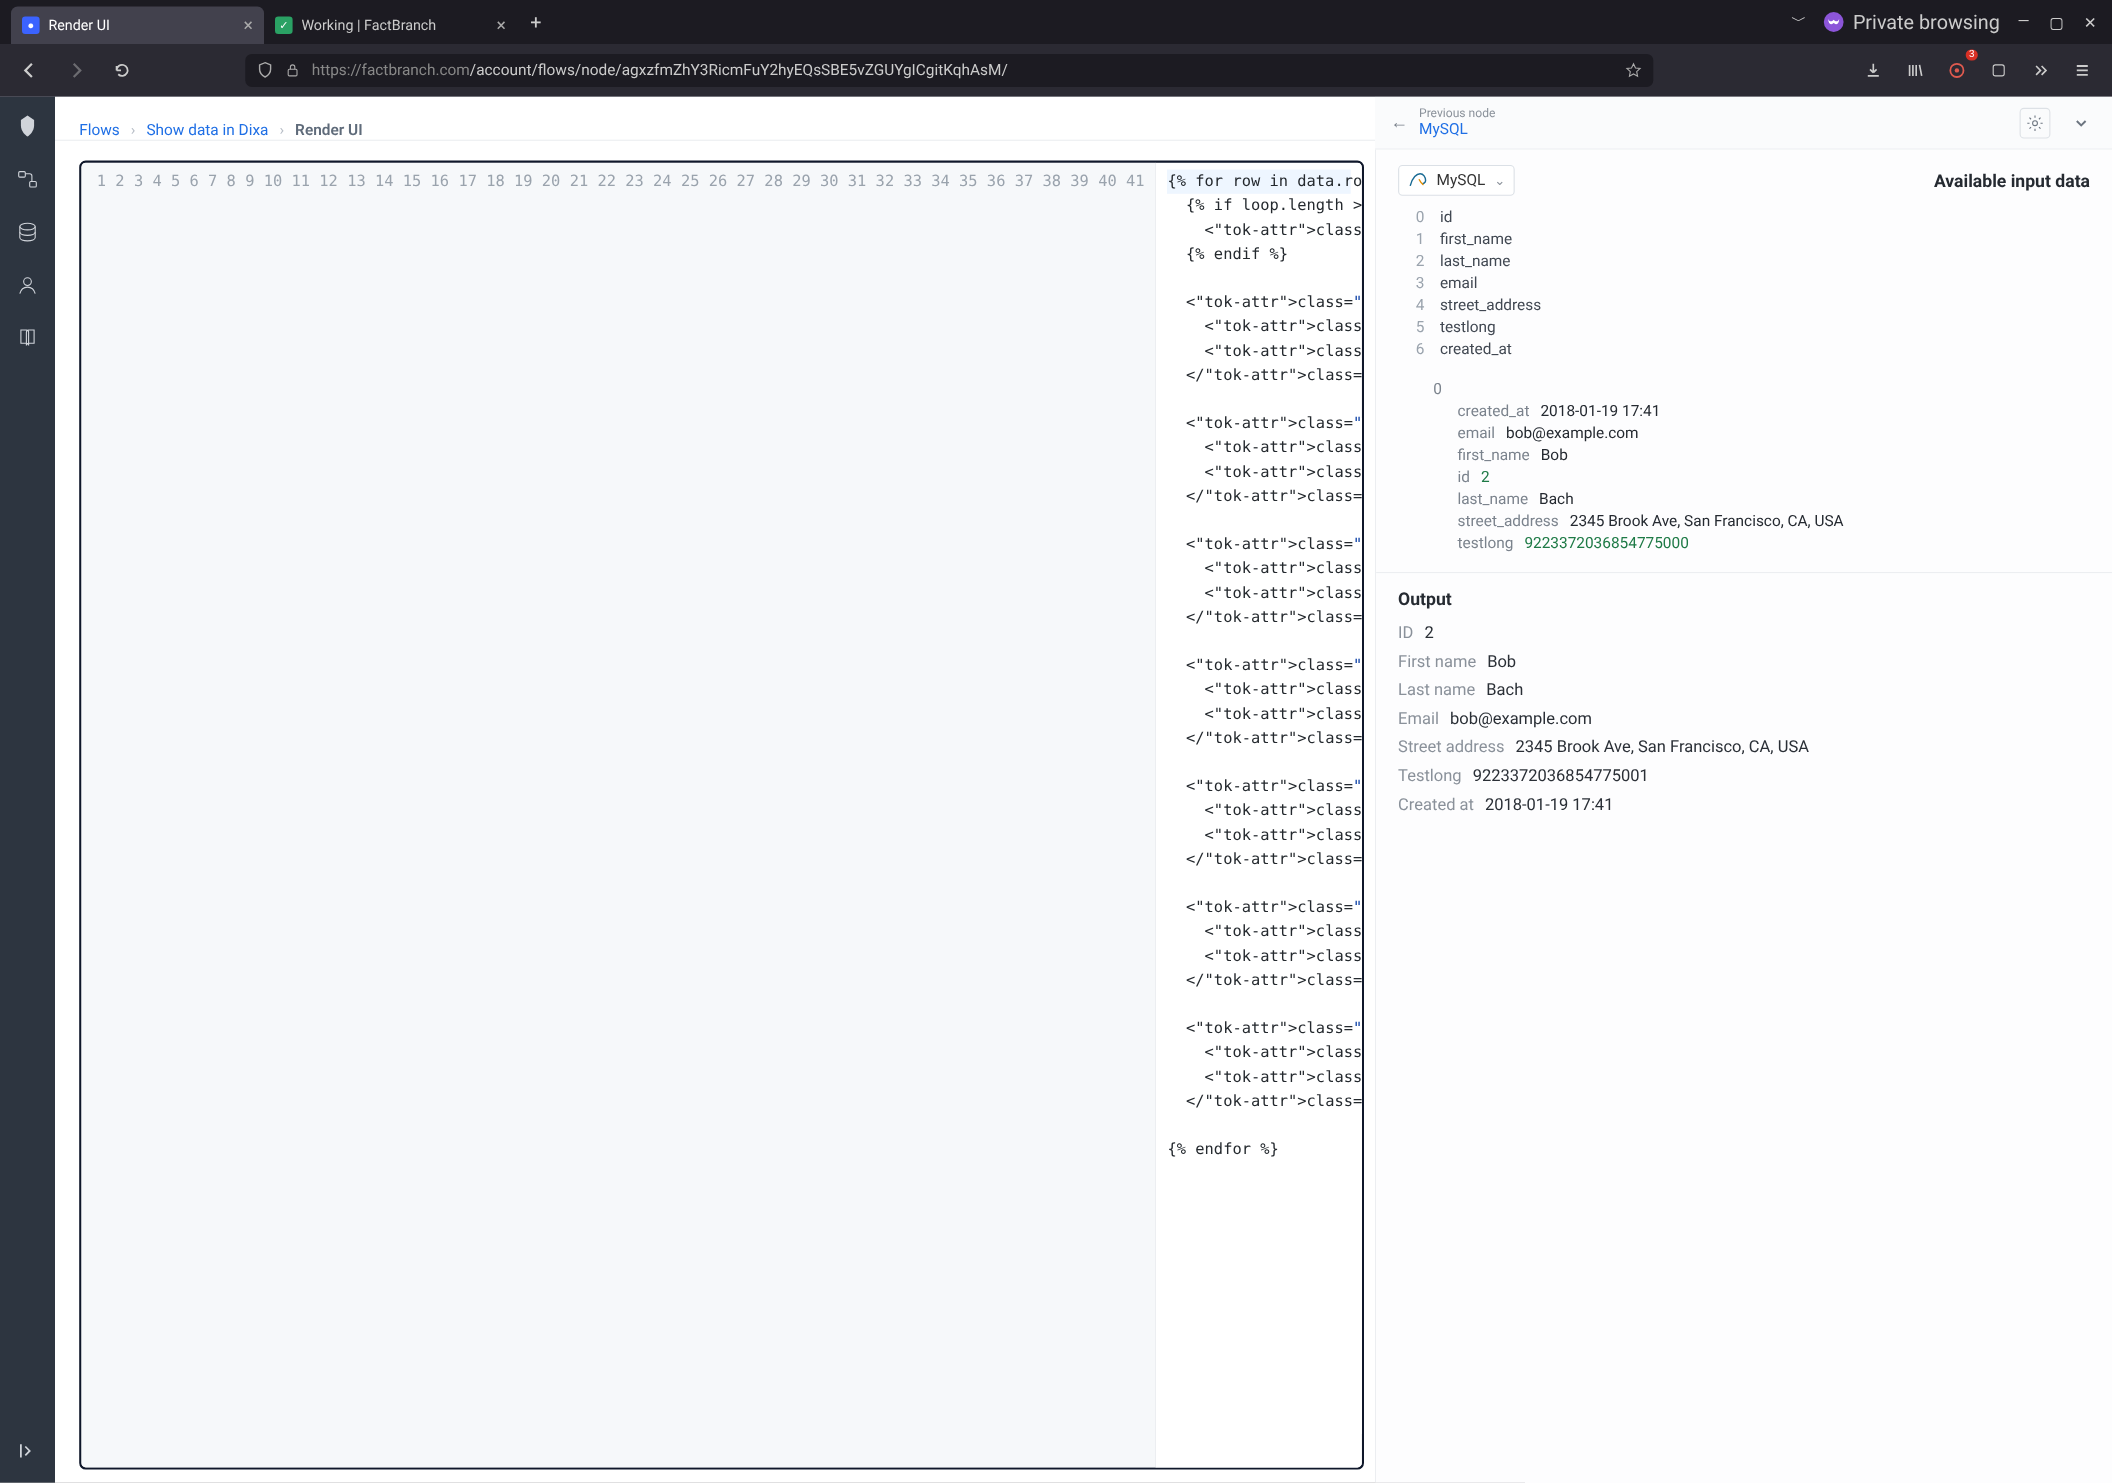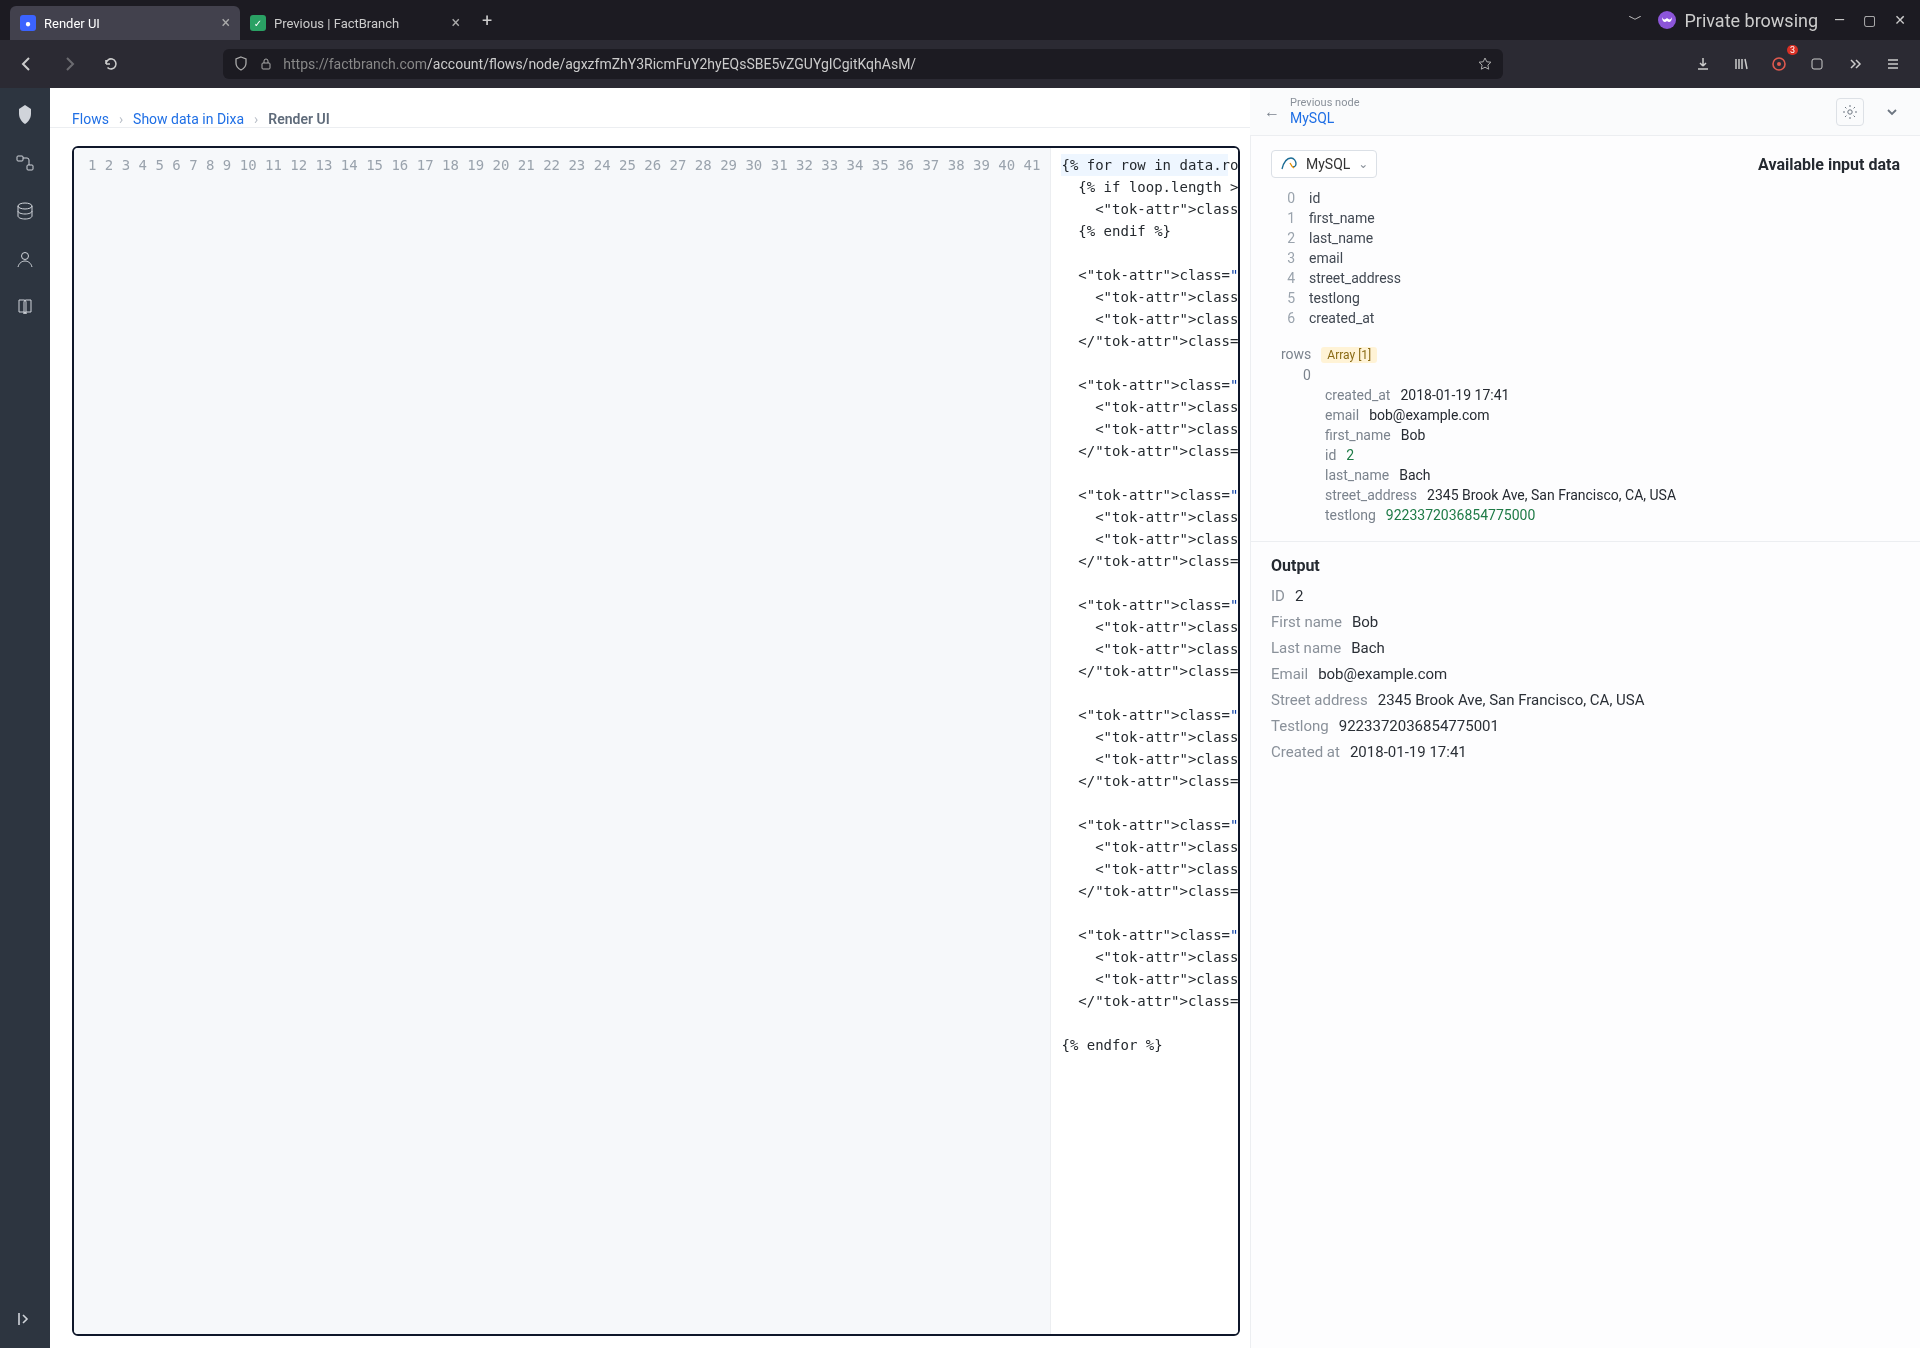--- a/index.html
+++ b/index.html
@@ -227,21 +227,21 @@
 
 <div class="browser-chrome">
   <div class="tab-bar">
     <div class="tab active">
       <span class="favicon" style="background:#3b63ff;color:#fff;">●</span>
       <span class="label">Render UI</span>
       <span class="close">×</span>
     </div>
     <div class="tab">
       <span class="favicon" style="background:#2aa164;color:#fff;">✓</span>
-      <span class="label">Previous | FactBranch</span>
+      <span class="label">Working | FactBranch</span>
       <span class="close">×</span>
     </div>
     <div class="new-tab">+</div>
     <div class="tab-bar-right">
       <span>﹀</span>
       <span class="priv">
         <span class="mask-icon">
           <svg width="12" height="8" viewBox="0 0 12 8">
               <path d="M1 1c1 3 3 3 5 1 2 2 4 2 5-1 0 5-3 6-5 4-2 2-5 1-5-4z" fill="#fff"></path>
             </svg>
@@ -528,24 +528,20 @@
                 <span class="idx">5</span>
                 <span class="fname">testlong</span>
               </div>
               <div class="field-row">
                 <span class="idx">6</span>
                 <span class="fname">created_at</span>
               </div>
             </div>
 
           <div class="tree">
-            <div class="row">
-              <span class="k">rows</span>
-              <span class="arr-badge">Array [1]</span>
-            </div>
             <div class="row indent1">
                 <span class="k">0</span>
               </div>
             <div id="tree-entries">
                 <div class="row indent2">
                   <span class="k">created_at</span>
                   <span class="v">2018-01-19 17:41</span>
                 </div>
                 <div class="row indent2">
                   <span class="k">email</span>

